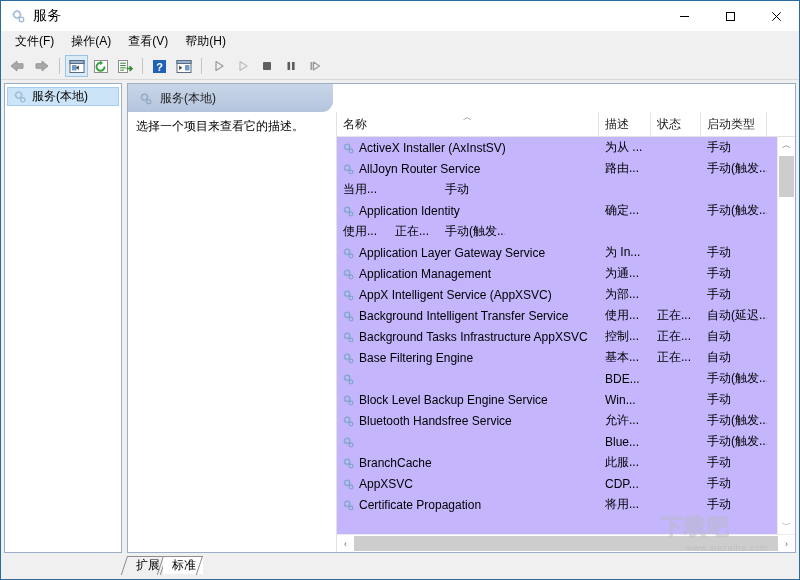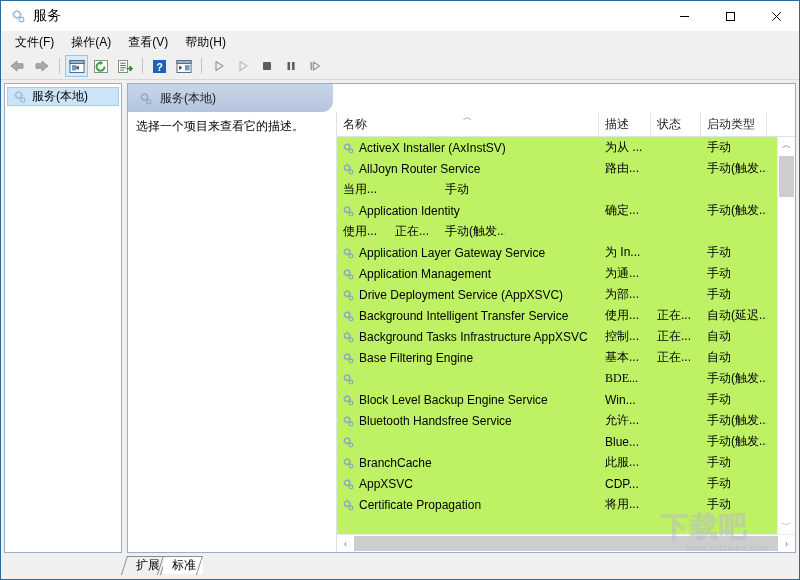--- a/index.html
+++ b/index.html
@@ -58,21 +58,21 @@
     display: flex; align-items: center; justify-content: center;
     cursor: default;
   }
   .win-btn svg { display:block; }
 
   
   .menubar {
     height: 22px;
     background: #f0f0f0;
     display: flex;
-    align-items: center;
+    align-items: flex-end;
     padding-left: 6px;
     flex: 0 0 auto;
   }
   .menu-item {
     padding: 3px 9px 3px 8px;
     font-size: 12px;
     color: #000;
     cursor: default;
     white-space: nowrap;
   }
@@ -231,21 +231,21 @@
   .c-desc  { width: 52px; }
   .c-state { width: 50px; }
   .c-start { width: 66px; }
   .c-logon { width: 18px; border-right: none; }
 
   
   .list-rows {
     flex: 1 1 auto;
     overflow: hidden;
     position: relative;
-    background: #bef264;
+    background: #c4b5fd;
   }
   .row {
     height: 21px;
     display: flex;
     align-items: center;
     cursor: default;
   }
   .cell {
     font-size: 12px;
     color: #000;
@@ -362,21 +362,21 @@
     position: absolute;
     right: 6px;
     bottom: 22px;
     width: 132px;
     height: 46px;
     opacity: 0.5;
     pointer-events: none;
     z-index: 40;
   }
   .wm-text {
-    font-size: 28px;
+    font-size: 22px;
     font-weight: bold;
     color: transparent;
     -webkit-text-stroke: 1px #b9b9c4;
     letter-spacing: 1px;
     line-height: 32px;
     font-family: "DejaVu Sans", sans-serif;
   }
   .wm-url {
     font-size: 9px;
     color: #b1b1bd;
@@ -731,21 +731,21 @@
                           <rect x="6.3" y="1.9" width="1.5" height="1.9"></rect>
                           <rect x="6.3" y="9.4" width="1.5" height="1.9"></rect>
                           <rect x="2.2" y="5.9" width="1.9" height="1.5"></rect>
                           <rect x="10" y="5.9" width="1.9" height="1.5"></rect>
                         </g>
                         <g fill="none" stroke="#7ca3c9" stroke-width="1.2">
                           <circle cx="11.4" cy="11.5" r="2.2"></circle>
                         </g>
                       </svg>
                     </span>
-                    <span>Drive Deployment Service (AppXSVC)</span>
+                    <span>AppX Intelligent Service (AppXSVC)</span>
                   </div>
                   <div class="cell" style="width: 52px;">为部...</div>
                   <div class="cell" style="width: 50px;"></div>
                   <div class="cell" style="width: 66px;">手动</div>
                 </div>
                 <div class="row">
                   <div class="cell name" style="width: 262px;">
                     <span class="svc-icon">
                       <svg width="14" height="14" viewBox="0 0 16 16">
                         <g fill="none" stroke="#7ca3c9" stroke-width="1.5">
@@ -828,21 +828,21 @@
                           <rect x="6.3" y="9.4" width="1.5" height="1.9"></rect>
                           <rect x="2.2" y="5.9" width="1.9" height="1.5"></rect>
                           <rect x="10" y="5.9" width="1.9" height="1.5"></rect>
                         </g>
                         <g fill="none" stroke="#7ca3c9" stroke-width="1.2">
                           <circle cx="11.4" cy="11.5" r="2.2"></circle>
                         </g>
                       </svg>
                     </span>
                   </div>
-                  <div class="cell" style="width: 52px; font-family: Liberation Serif, serif;">BDE...</div>
+                  <div class="cell" style="width: 52px;">BDE...</div>
                   <div class="cell" style="width: 50px;"></div>
                   <div class="cell" style="width: 66px;">手动(触发...</div>
                 </div>
                 <div class="row">
                   <div class="cell name" style="width: 262px;">
                     <span class="svc-icon">
                       <svg width="14" height="14" viewBox="0 0 16 16">
                         <g fill="none" stroke="#7ca3c9" stroke-width="1.5">
                           <circle cx="7" cy="6.6" r="3"></circle>
                         </g>

